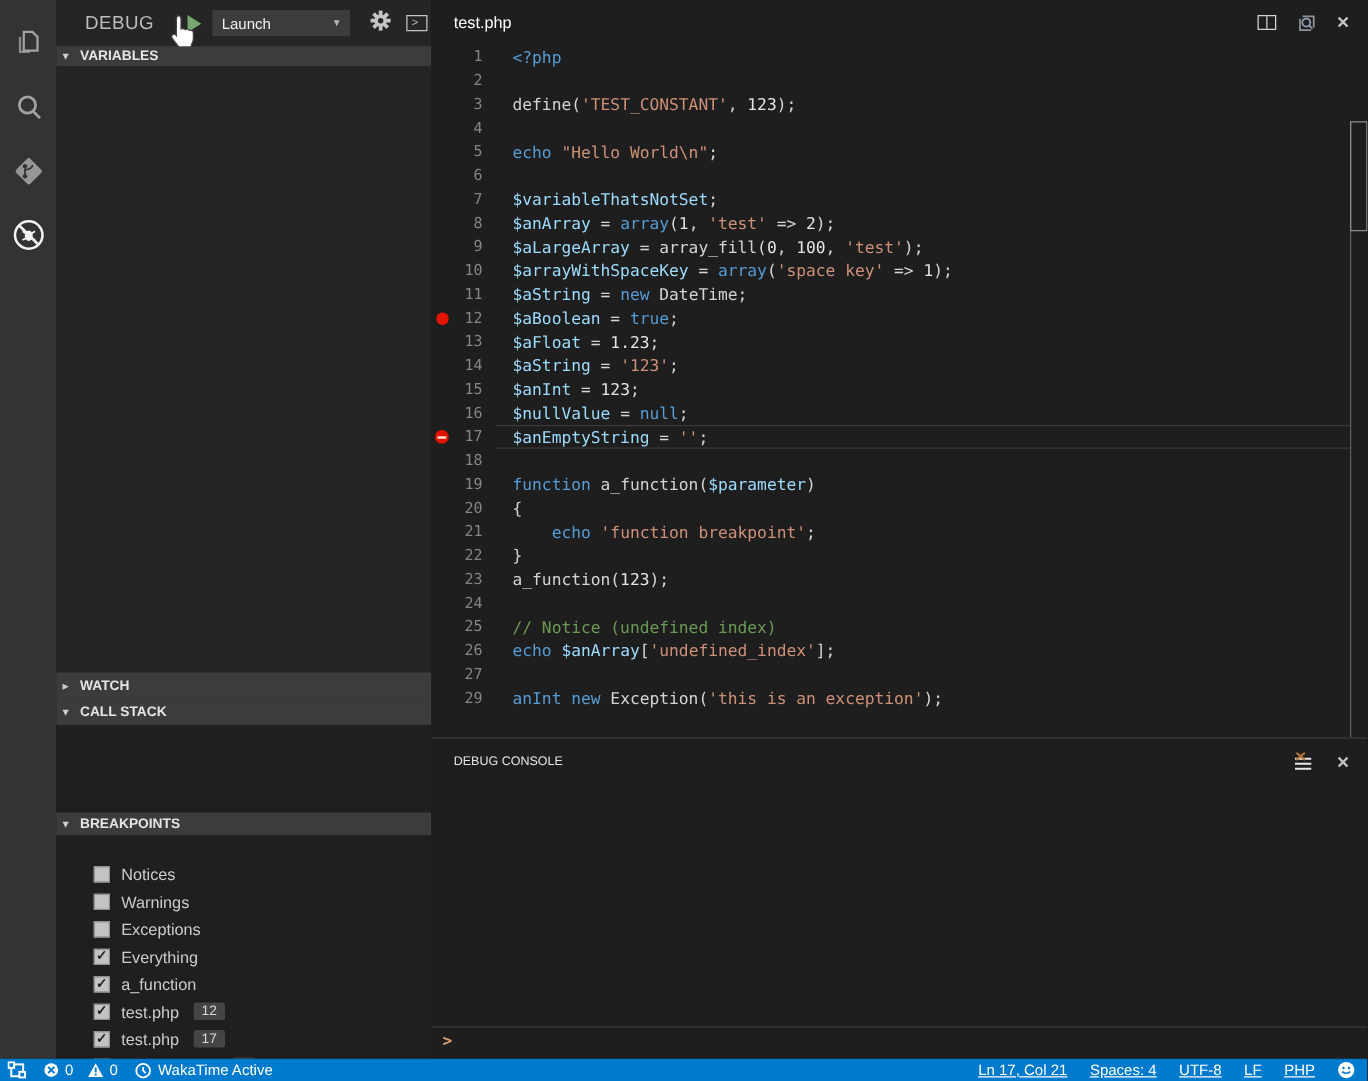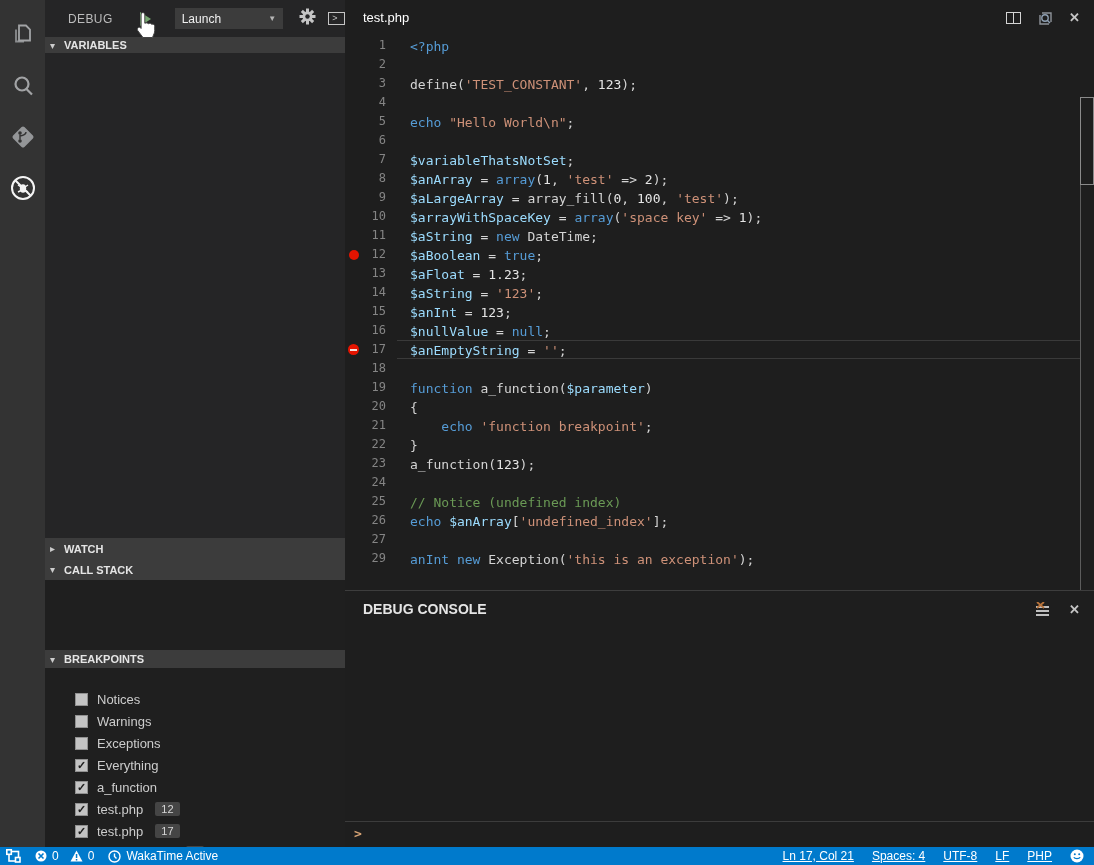--- a/index.html
+++ b/index.html
@@ -9,24 +9,24 @@
 
   
   .activitybar { position:absolute; left:0; top:0; width:45px; height:847px;
                  background:#333333; display:flex; flex-direction:column; align-items:center; padding-top:9px; }
   .ab-item { width:45px; height:51px; display:flex; align-items:center; justify-content:center; cursor:pointer; }
   .ab-item svg { opacity:.95; }
 
   
   .sidebar { position:absolute; left:45px; top:0; width:300px; height:847px; background:#252526; }
   .sb-toolbar { position:absolute; top:0; left:0; right:0; height:37px; display:flex; align-items:center; padding-left:23px; }
-  .sb-title { font-size:12px; color:#bcbcbc; letter-spacing:.4px; }
+  .sb-title { font-size:15px; color:#bcbcbc; letter-spacing:.4px; }
   .play-btn { margin-left:27px; width:0; height:0; border-left:11px solid #77a871;
               border-top:7px solid transparent; border-bottom:7px solid transparent; cursor:pointer; }
-  .launch-dd { margin-left:24px; width:110px; height:21px; background:#3c3c3c; color:#f0f0f0;
+  .launch-dd { margin-left:9px; width:110px; height:21px; background:#3c3c3c; color:#f0f0f0;
                font-size:12px; display:flex; align-items:center; justify-content:space-between;
                padding:0 7px; cursor:pointer; }
   .launch-dd .caret { font-size:8px; color:#b5b5b5; }
   .sb-gear { margin-left:16px; cursor:pointer; }
   .sb-console-btn { margin-left:12px; width:17px; height:13px; border:1px solid #c5c5c5;
                     color:#c5c5c5; font-size:9px; line-height:11px; padding-left:3px; cursor:pointer; }
 
   .sec-header { position:absolute; left:0; right:0; background:#3c3c3c; color:#e5e5e5;
                 font-size:11px; font-weight:bold; display:flex; align-items:center; padding-left:5px; cursor:pointer; }
   .twisty { display:inline-block; width:14px; color:#cccccc; font-size:10px; font-weight:normal; }
@@ -67,21 +67,21 @@
   .tk-kw{color:#569cd6} .tk-str{color:#ce9178} .tk-num{color:#e5e5e5}
   .tk-var{color:#9cdcfe} .tk-fg{color:#d4d4d4} .tk-com{color:#6a9955}
 
   .ed-scrollbar { position:absolute; right:0; top:97px; width:14px; height:493px; border-left:1px solid #5c5c5c; }
   .ed-slider { position:absolute; left:-1px; right:0; top:0; height:88px; border:1px solid #8a8a8a; cursor:pointer; }
 
   
   .panel { position:absolute; left:345px; top:590px; width:749px; height:257px; background:#1e1e1e;
            border-top:1px solid #3d3d3d; }
   .panel-header { height:36px; display:flex; align-items:center; padding-left:18px; }
-  .panel-title { color:#e5e5e5; font-size:14px;font-weight:bold; }
+  .panel-title { color:#e5e5e5; font-size:10px; }
   .panel-actions { margin-left:auto; display:flex; align-items:center; gap:18px; padding-right:14px; }
   .panel-input { position:absolute; left:0; right:0; bottom:2px; height:24px; border-top:1px solid #3c3c3c;
                  display:flex; align-items:center; padding-left:9px; }
   .repl-prompt { color:#d7a374; font-family:"DejaVu Sans Mono", monospace; font-size:13px; font-weight:bold; }
 
   
   .statusbar { position:absolute; left:0; bottom:0; width:1094px; height:18px; background:#007acc;
                color:#ffffff; font-size:12px; display:flex; align-items:center; padding:0 10px 0 6px; }
   .sb-group { display:flex; align-items:center; gap:5px; margin-right:14px; cursor:pointer; }
   .sb-right { margin-left:auto; display:flex; align-items:center; gap:18px; }

